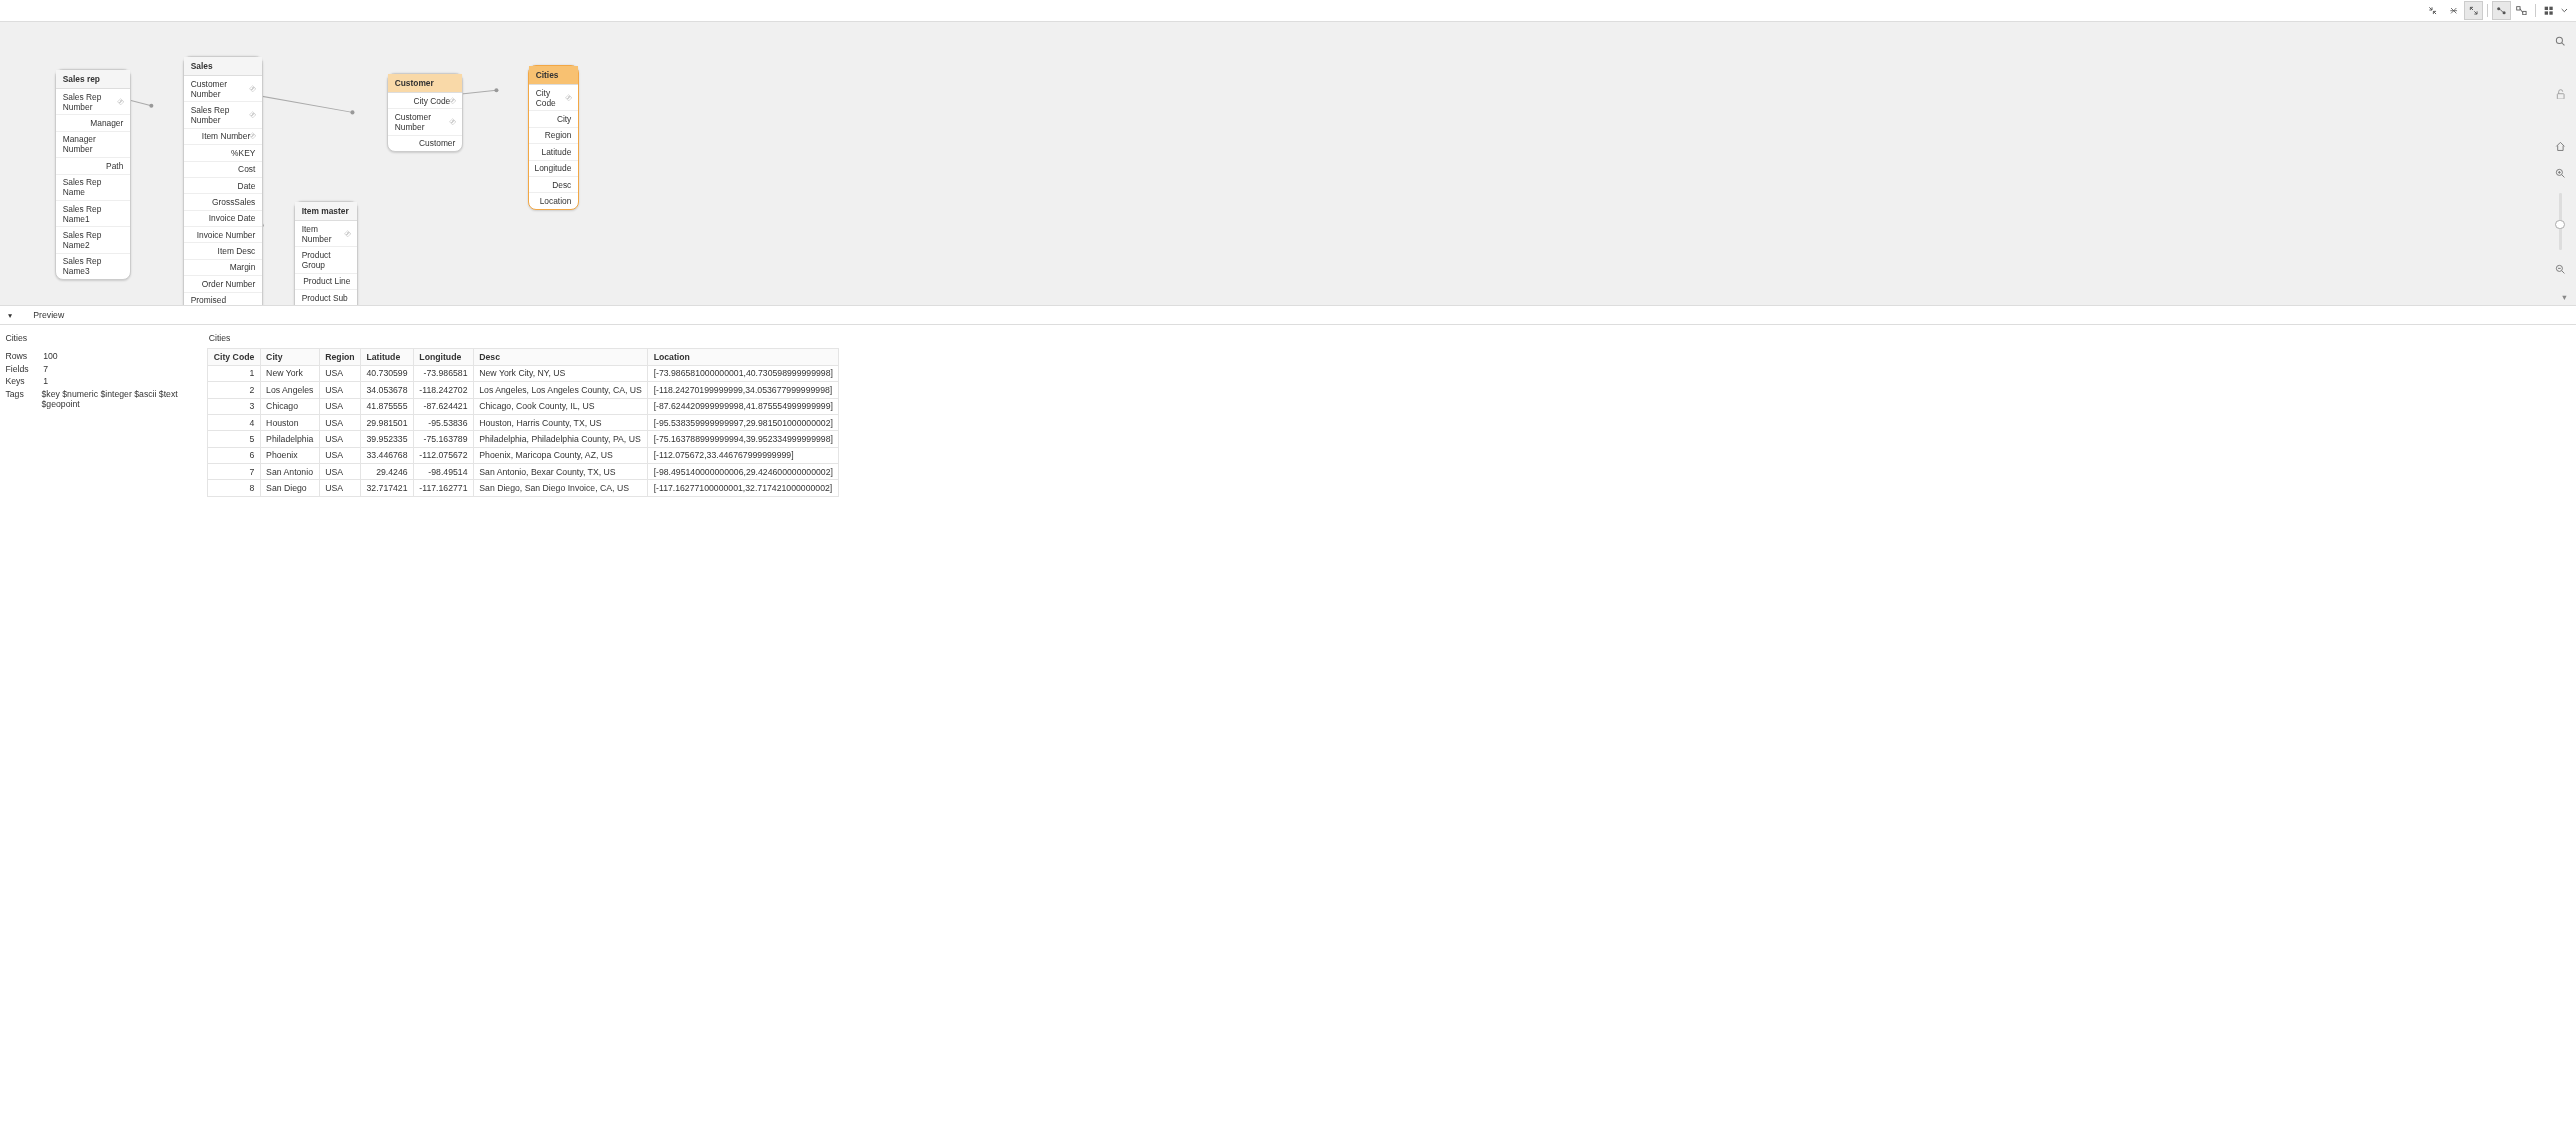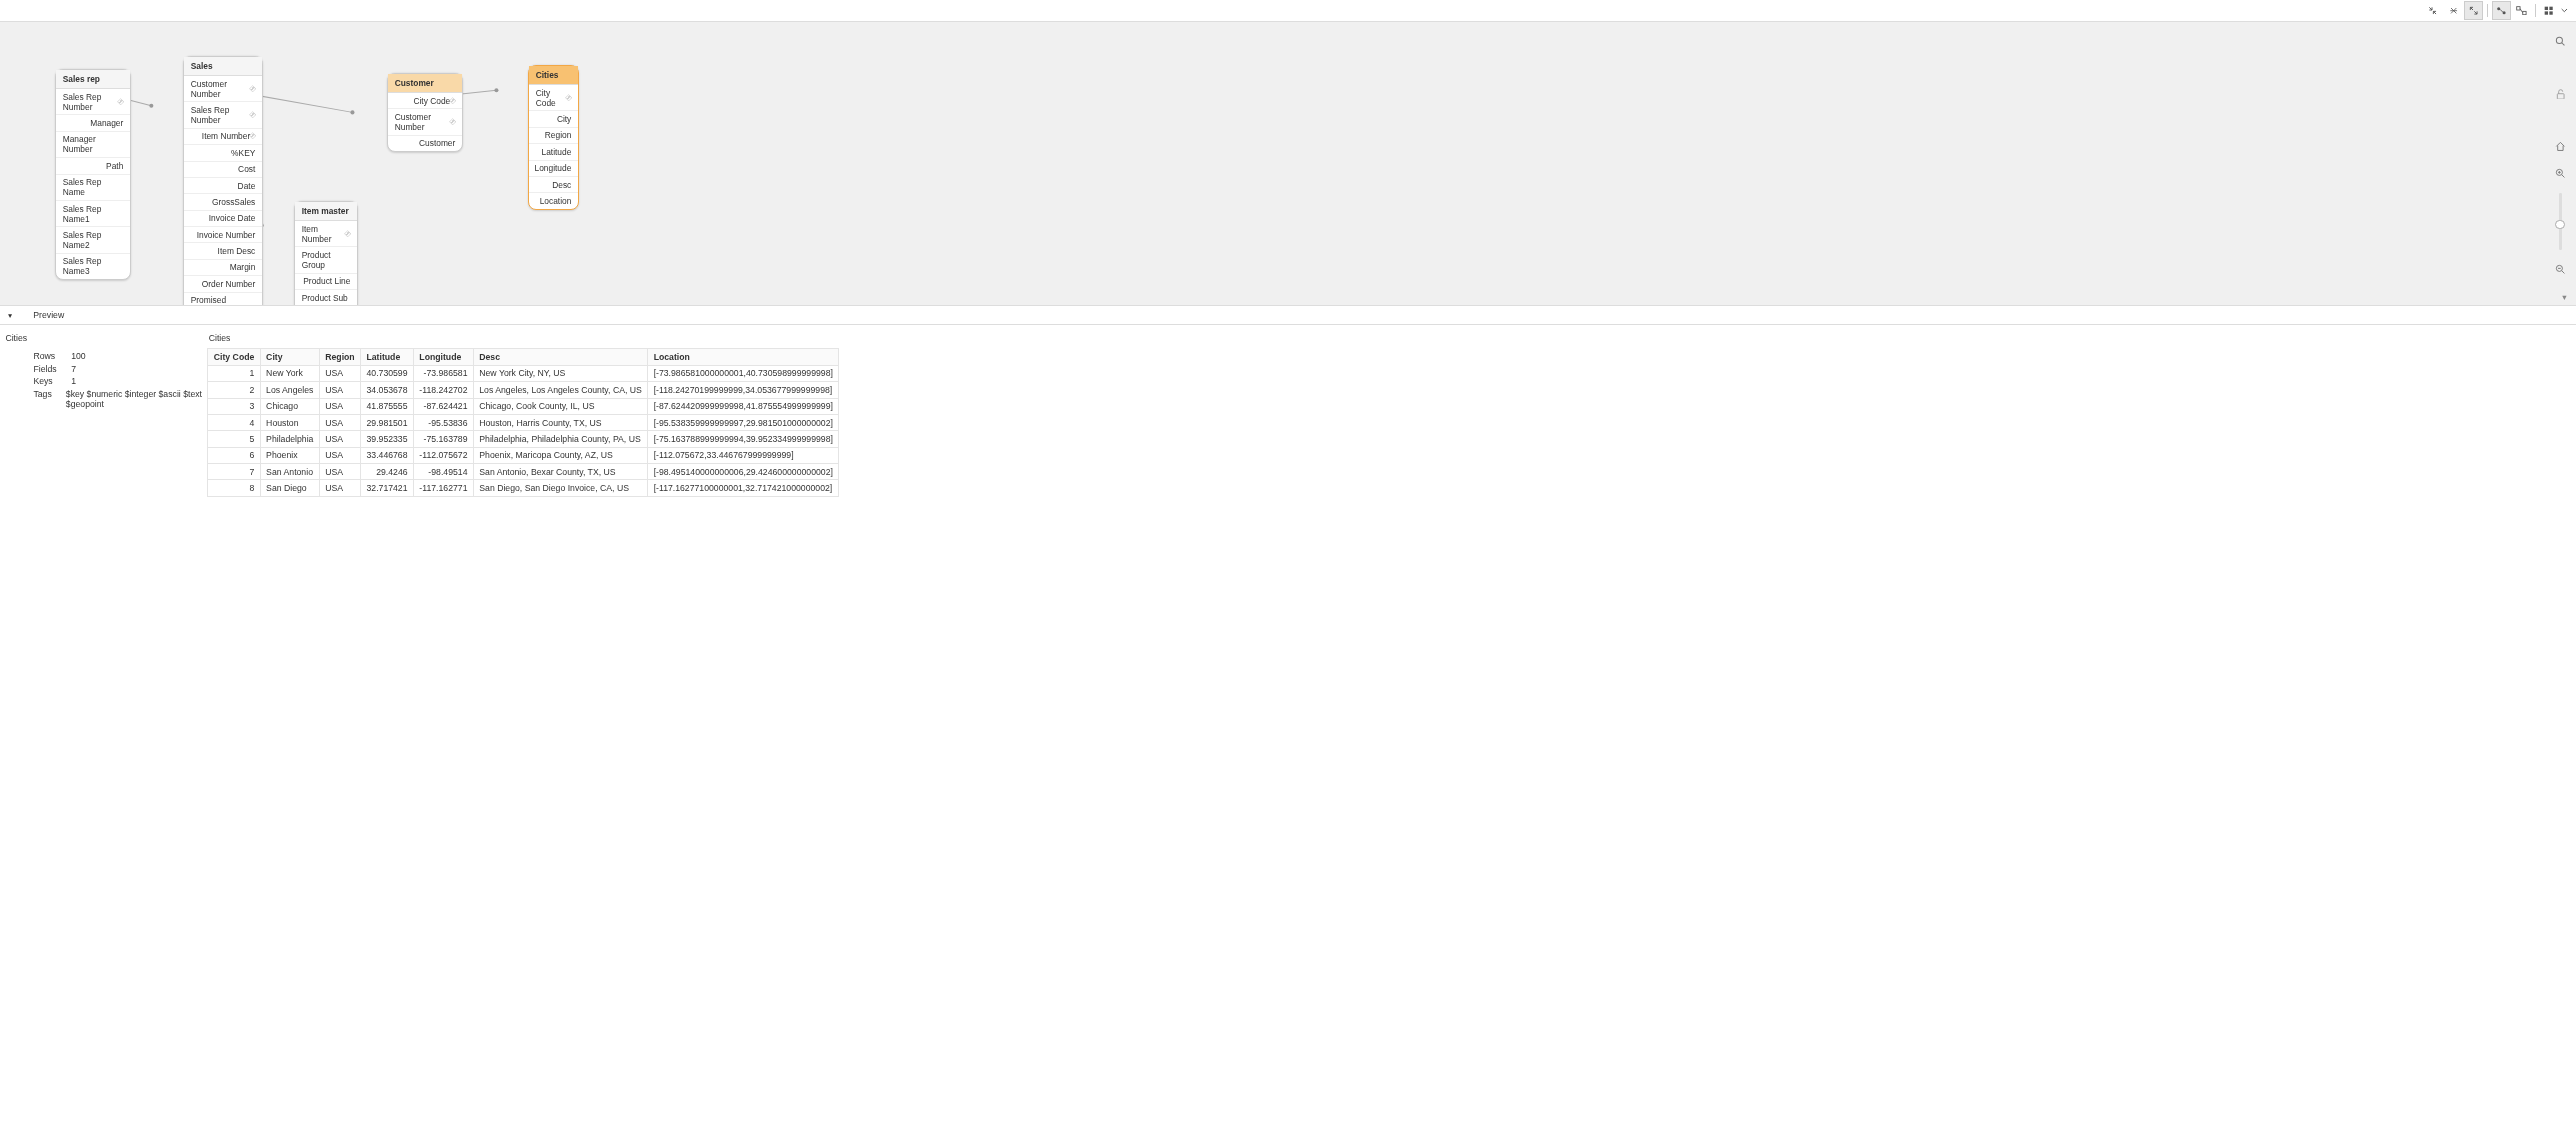--- a/index.html
+++ b/index.html
@@ -86,21 +86,21 @@
 }
 .preview-bar .tri { font-size: 6.7px; }
 
 .preview-body {
   display: flex;
   padding: 8px 5.4px;
 }
 .meta { width: 202px; }
 .meta .title { margin-bottom: 8px; font-size: 8.7px; }
 .meta .row { display: flex; gap: 10.8px; margin-bottom: 2.7px; font-size: 8.7px; }
-.meta .lbl { width: 27px; margin-left: 28px; }
+.meta .lbl { width: 27px; }
 
 .data { flex: 0 0 auto; }
 .data .title { margin-bottom: 5.4px; font-size: 8.7px; margin-left: 1.3px; }
 table.grid { border-collapse: collapse; }
 table.grid th, table.grid td {
   border: 0.7px solid #e4e4e4;
   padding: 2.7px 5.4px;
   font-size: 8.7px;
   text-align: left;
   white-space: nowrap;

